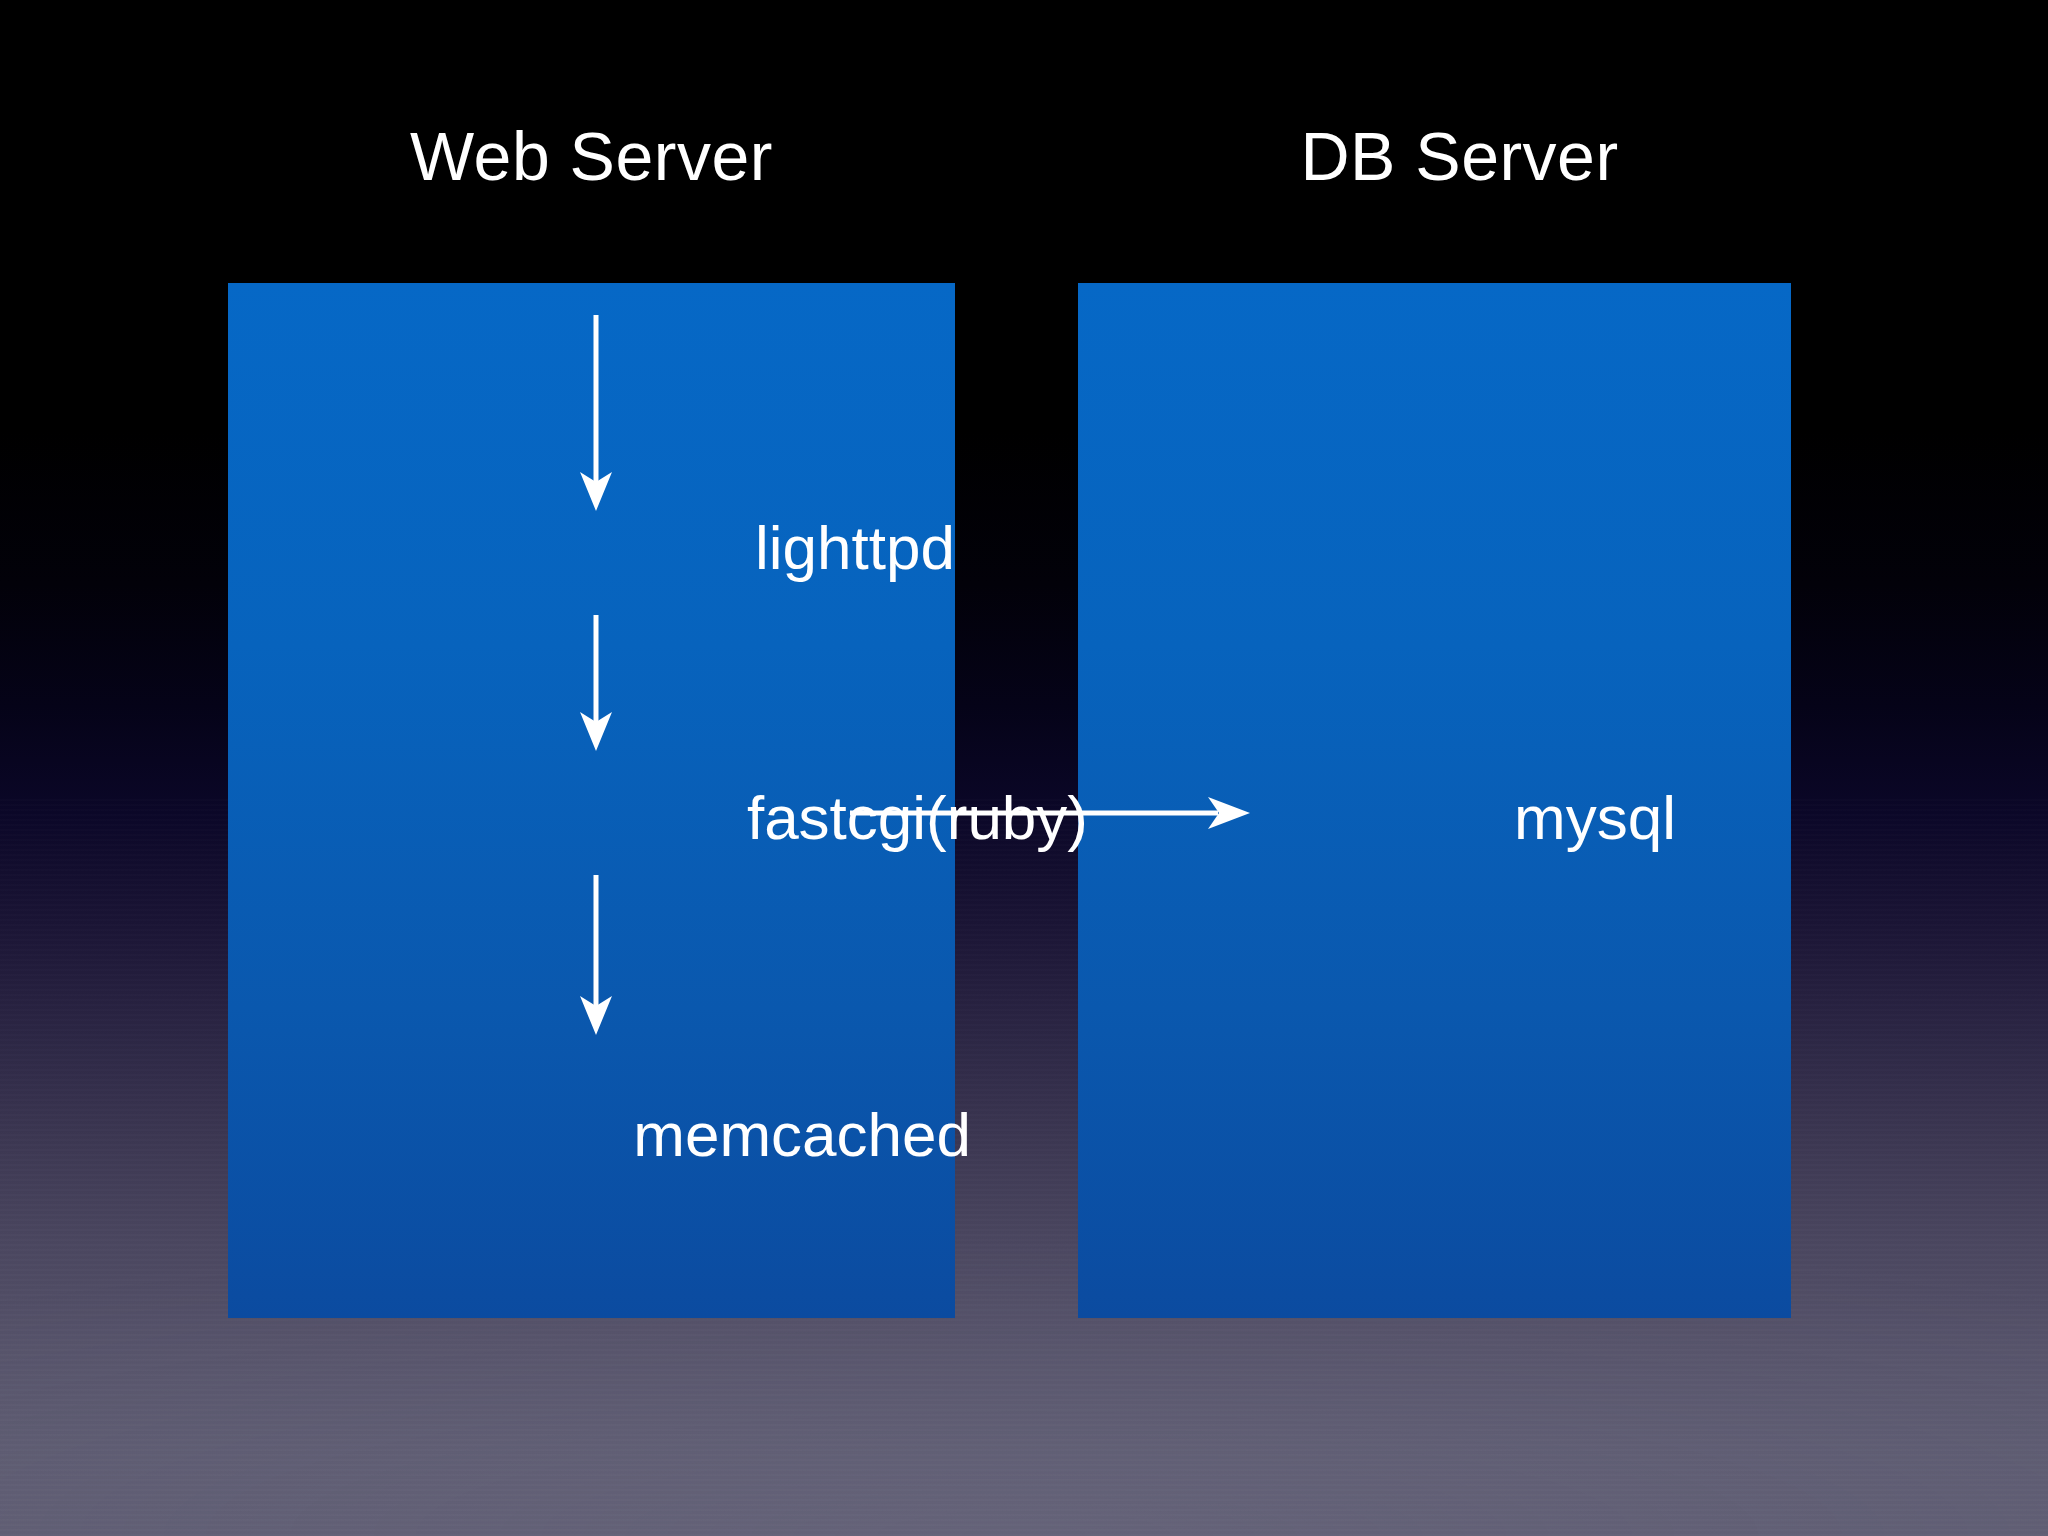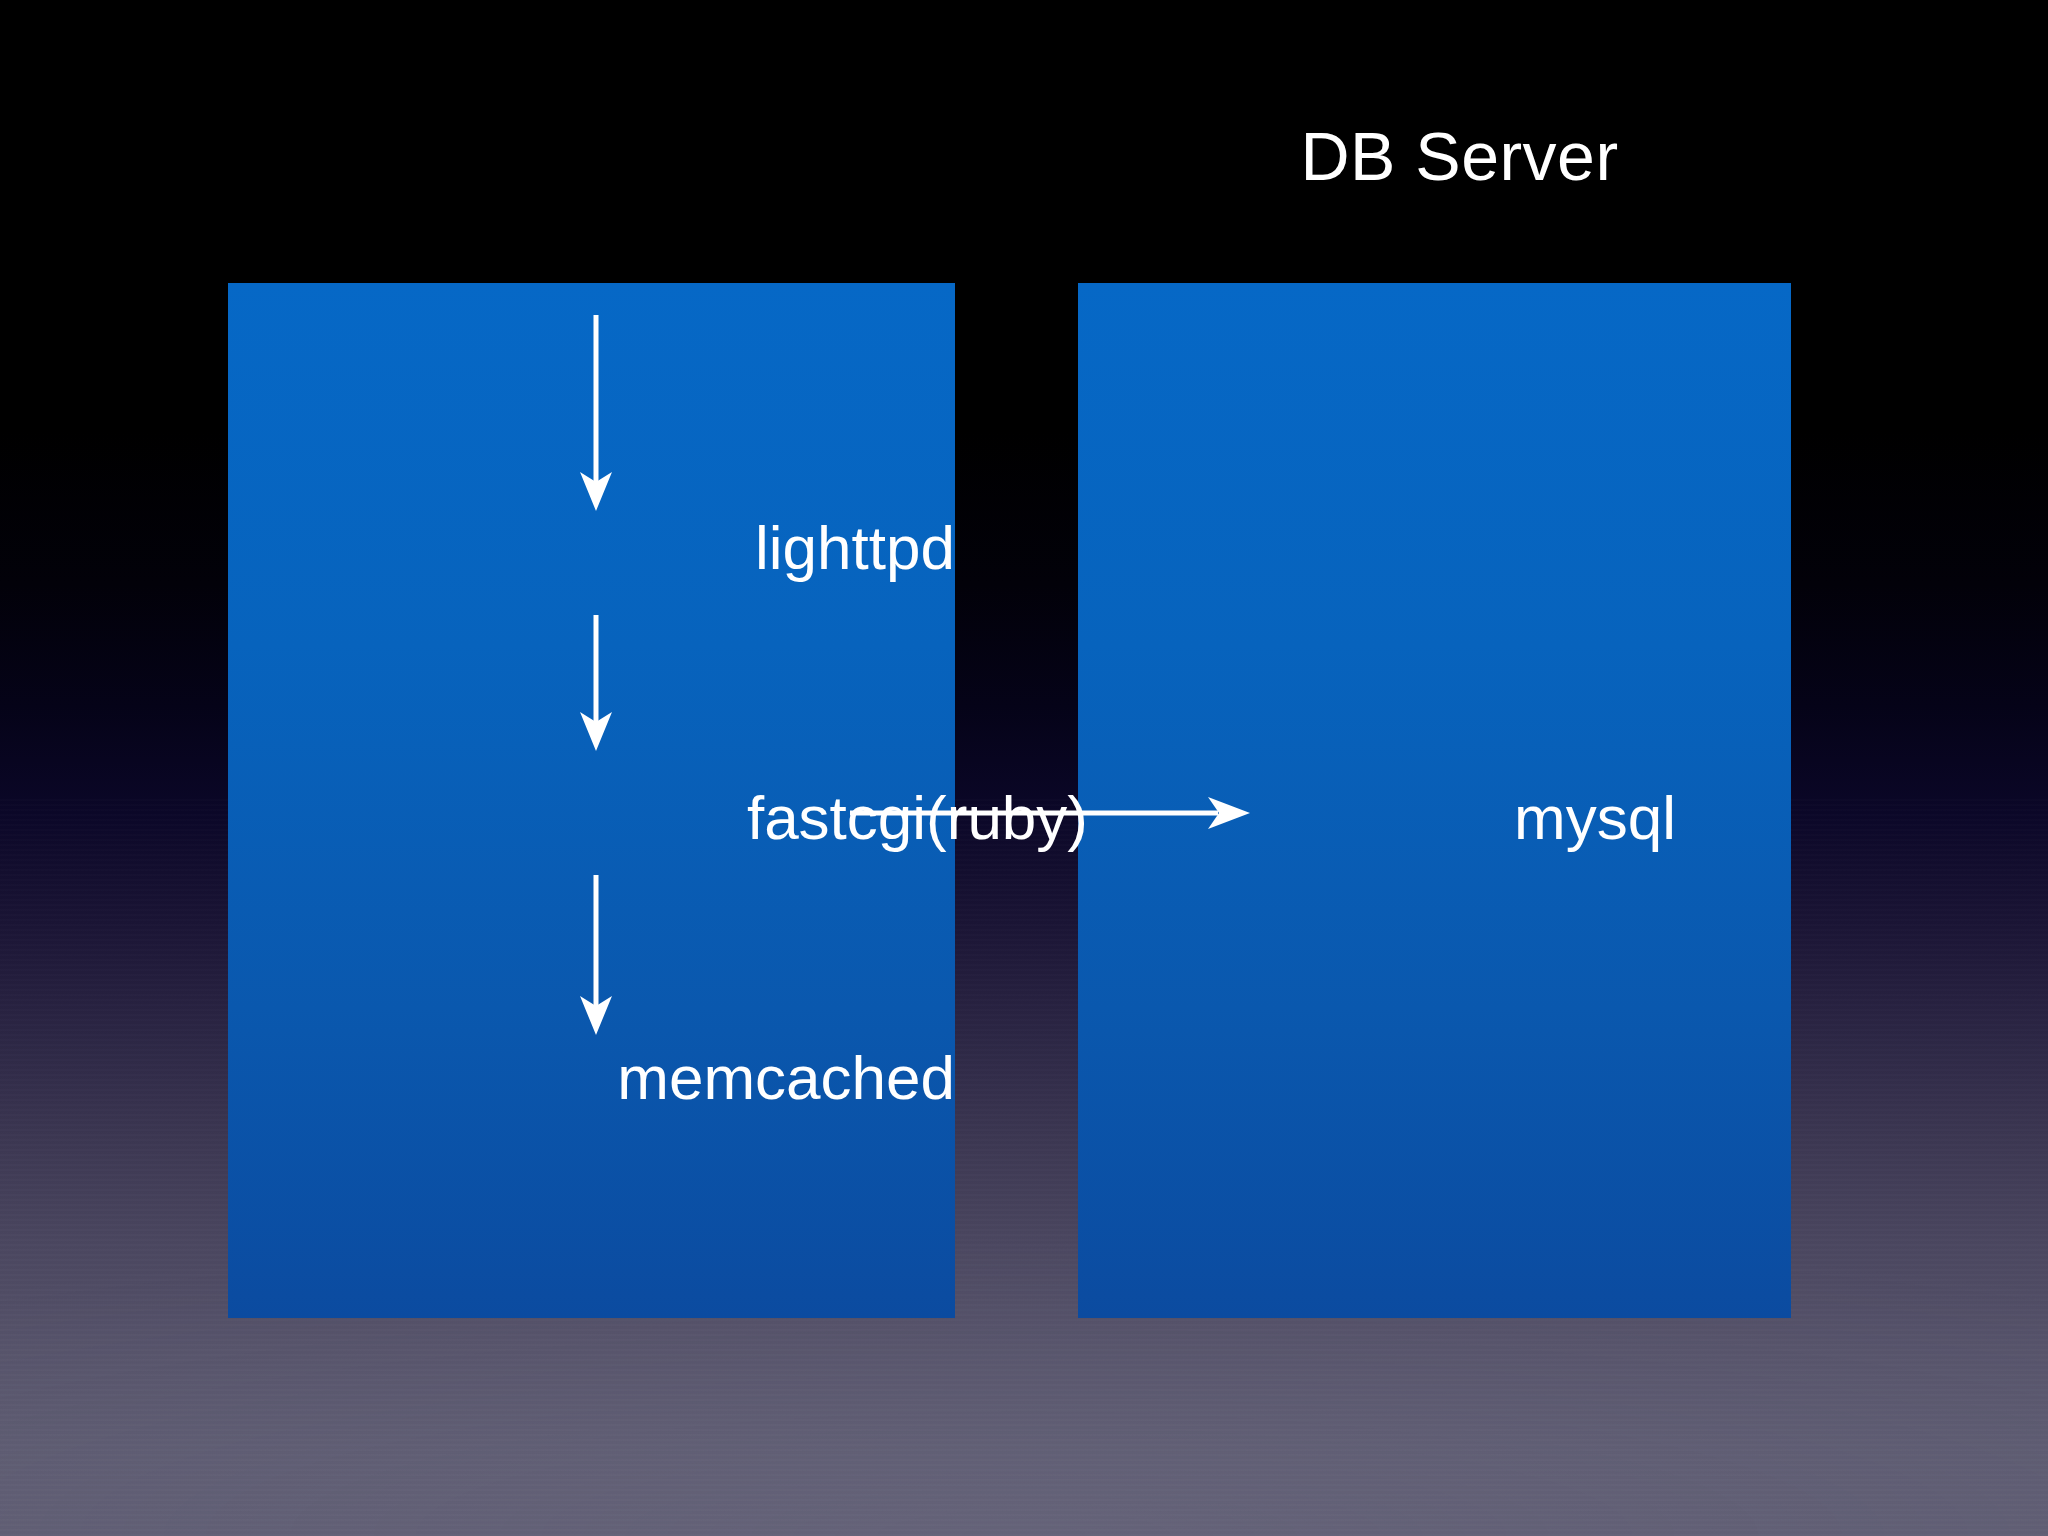--- a/index.html
+++ b/index.html
@@ -80,21 +80,21 @@
     color: #ffffff;
     font-size: 62px;
     font-weight: 400;
     white-space: nowrap;
     line-height: 1;
     text-align: right;
     z-index: 6;
   }
   #node-lighttpd  { left: 228px;  width: 727px; top: 517px; }
   #node-fastcgi   { left: 228px;  width: 860px; top: 787px; }
-  #node-memcached { left: 228px;  width: 727px; top: 1047px; }
+  #node-memcached { left: 228px;  width: 727px; top: 1104px; padding-left: 16px; }
   #node-mysql     { left: 1044px; width: 632px; top: 787px; }
 
   
   .arrow-svg {
     position: absolute;
     z-index: 7;
     overflow: visible;
   }
   #arrow-in-lighttpd { left: 560px; top: 315px;  width: 72px;  height: 196px; }
   #arrow-lighttpd-fastcgi { left: 560px; top: 615px; width: 72px; height: 136px; }
@@ -102,20 +102,21 @@
   #arrow-fastcgi-mysql { left: 850px; top: 790px; width: 400px; height: 46px; }
 
   .arrow-stroke { stroke: #ffffff; stroke-width: 5; fill: none; }
   .arrow-head { fill: #ffffff; }
 </style>
 </head>
 <body>
 
 <div id="slide">
 
+  <div class="col-title" id="title-web">Web Server</div>
 
   <div class="col-title" id="title-db">DB Server</div>
 
   <div class="server-box" id="box-web"></div>
 
   <div class="server-box" id="box-db"></div>
 
   <svg class="arrow-svg" id="arrow-in-lighttpd" viewBox="0 0 72 196">
     <line class="arrow-stroke" x1="36" y1="0" x2="36" y2="168"></line>
     <polygon class="arrow-head" points="36,196 20,157 36,167 52,157"></polygon>

